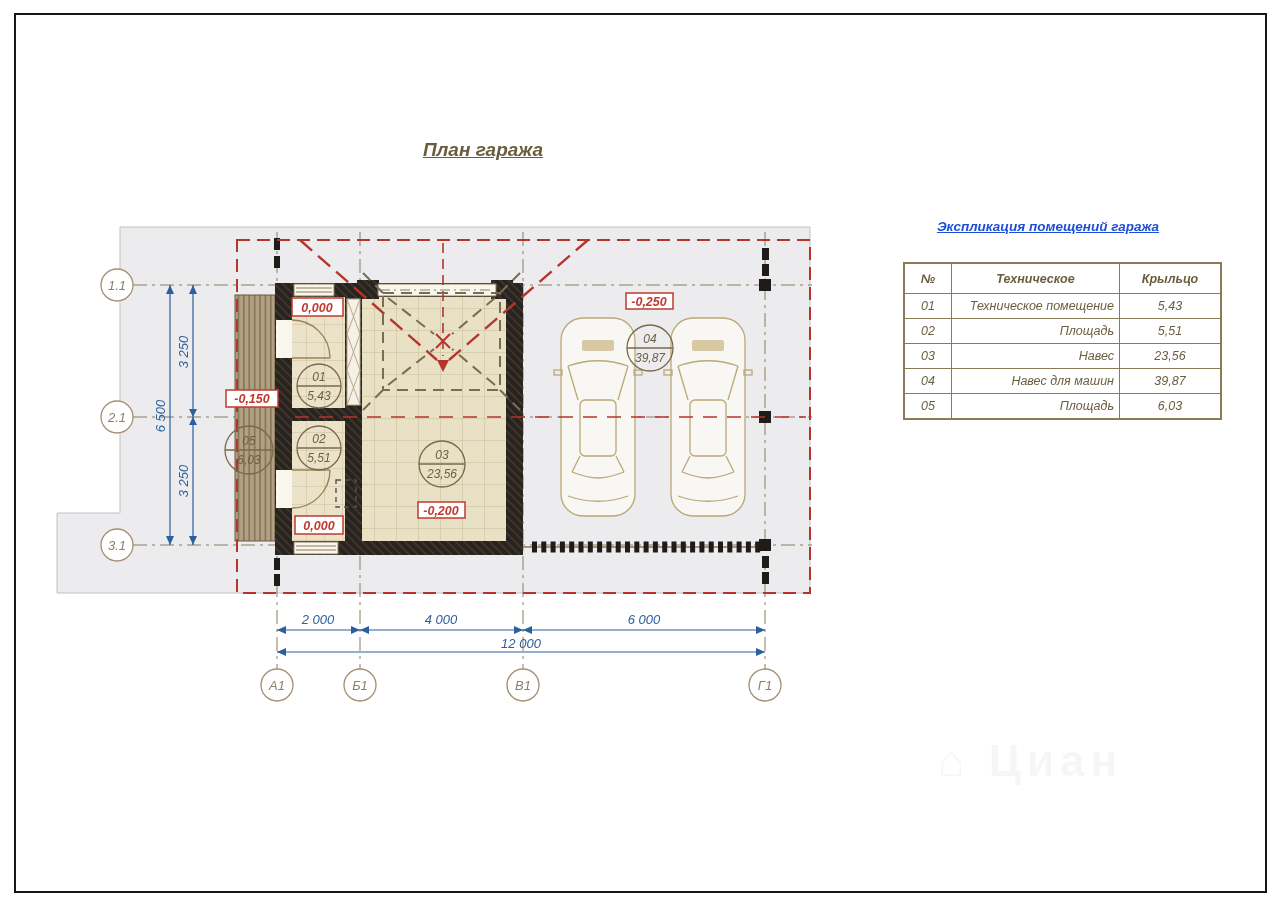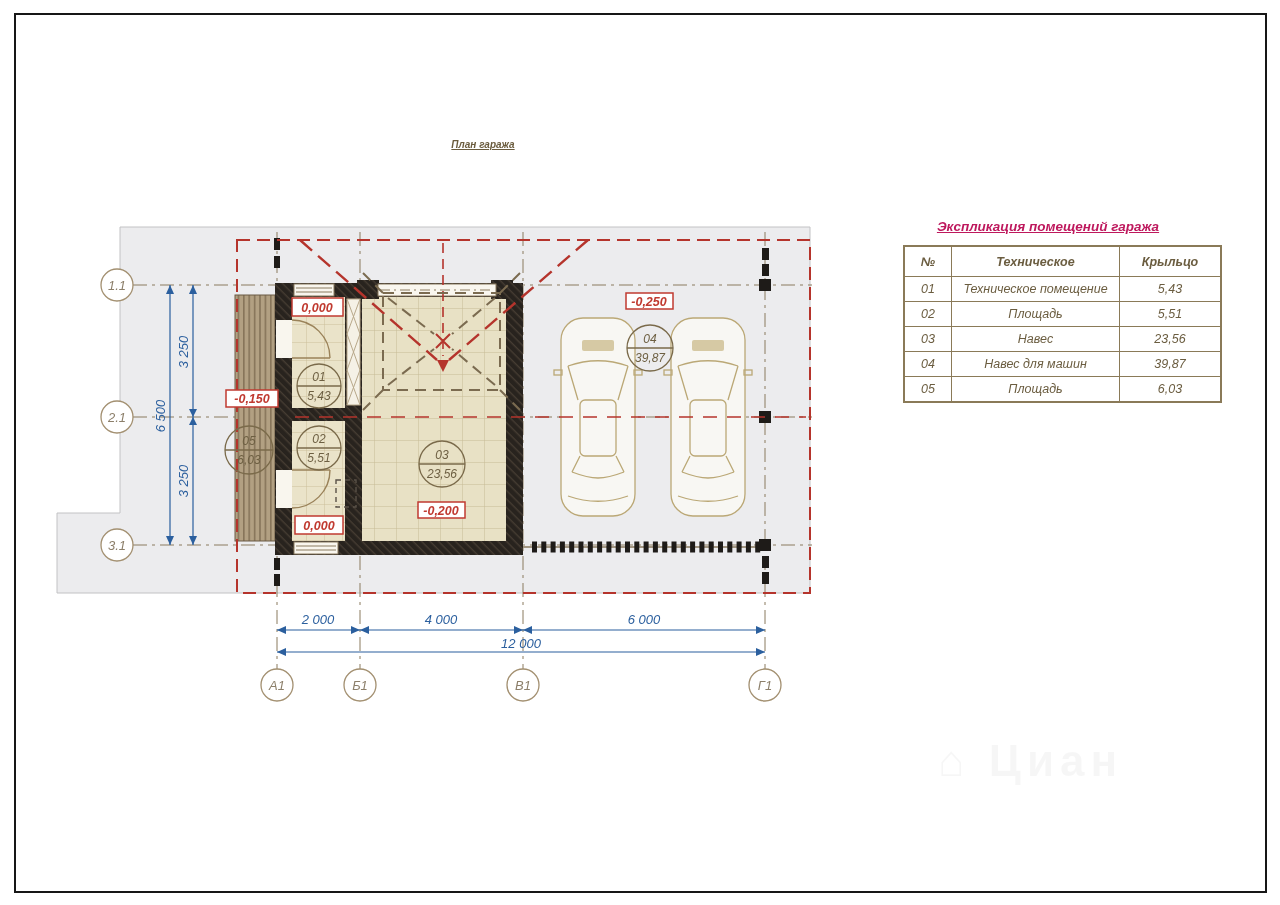--- a/index.html
+++ b/index.html
@@ -5,31 +5,31 @@
   html,body{margin:0;padding:0;background:#fff;}
   .page{position:relative;width:1280px;height:905px;background:#fff;overflow:hidden;
         font-family:"Liberation Sans",sans-serif;}
   .frame{position:absolute;left:14px;top:13px;width:1249px;height:876px;border:2px solid #171717;}
   svg text{font-family:"Liberation Sans","DejaVu Sans",sans-serif;}
   .dim-t{font-size:13px;font-style:italic;fill:#2b5f9e;}
   .ax-t{font-size:13px;font-style:italic;fill:#8c7f6a;}
   .room-t{font-size:12px;font-style:italic;fill:#6d5f42;}
   .elev-t{font-size:12.5px;font-style:italic;font-weight:bold;fill:#c03a30;}
   .plan-title{position:absolute;left:398px;top:139px;width:170px;text-align:center;
-     font-size:10px;font-style:italic;font-weight:bold;color:#6b5c3e;text-decoration:underline;}
+     font-size:19px;font-style:italic;font-weight:bold;color:#6b5c3e;text-decoration:underline;}
   .expl{position:absolute;left:903px;top:219px;width:290px;color:#6b5d40;}
   .expl-title{text-align:center;font-size:13.5px;font-style:italic;font-weight:bold;
-     text-decoration:underline;margin-bottom:11px;color:#be185d;}
+     text-decoration:underline;margin-bottom:28px;color:#1d4ed8;}
   table.expl-tbl{border-collapse:collapse;width:289px;table-layout:fixed;}
   table.expl-tbl td,table.expl-tbl th{border:1px solid #8a7a58;font-size:12.5px;font-style:italic;
      color:#6b5d40;padding:0 5px;height:24px;overflow:hidden;white-space:nowrap;}
   table.expl-tbl{border:2px solid #8a7a58;}
   table.expl-tbl th{height:29px;font-weight:bold;text-align:center;}
   .c-num{width:36px;text-align:center;}
-  .c-name{width:157px;text-align:center;}
+  .c-name{width:157px;text-align:right;}
   .c-area{width:90px;text-align:center;}
   .tot{font-weight:bold;}
   .watermark{position:absolute;left:938px;top:736px;font-size:44px;font-weight:bold;
      color:#000;opacity:0.03;letter-spacing:6px;}
 </style>
 </head>
 <body>
 
 <div class="page">
   <div class="frame"></div>

